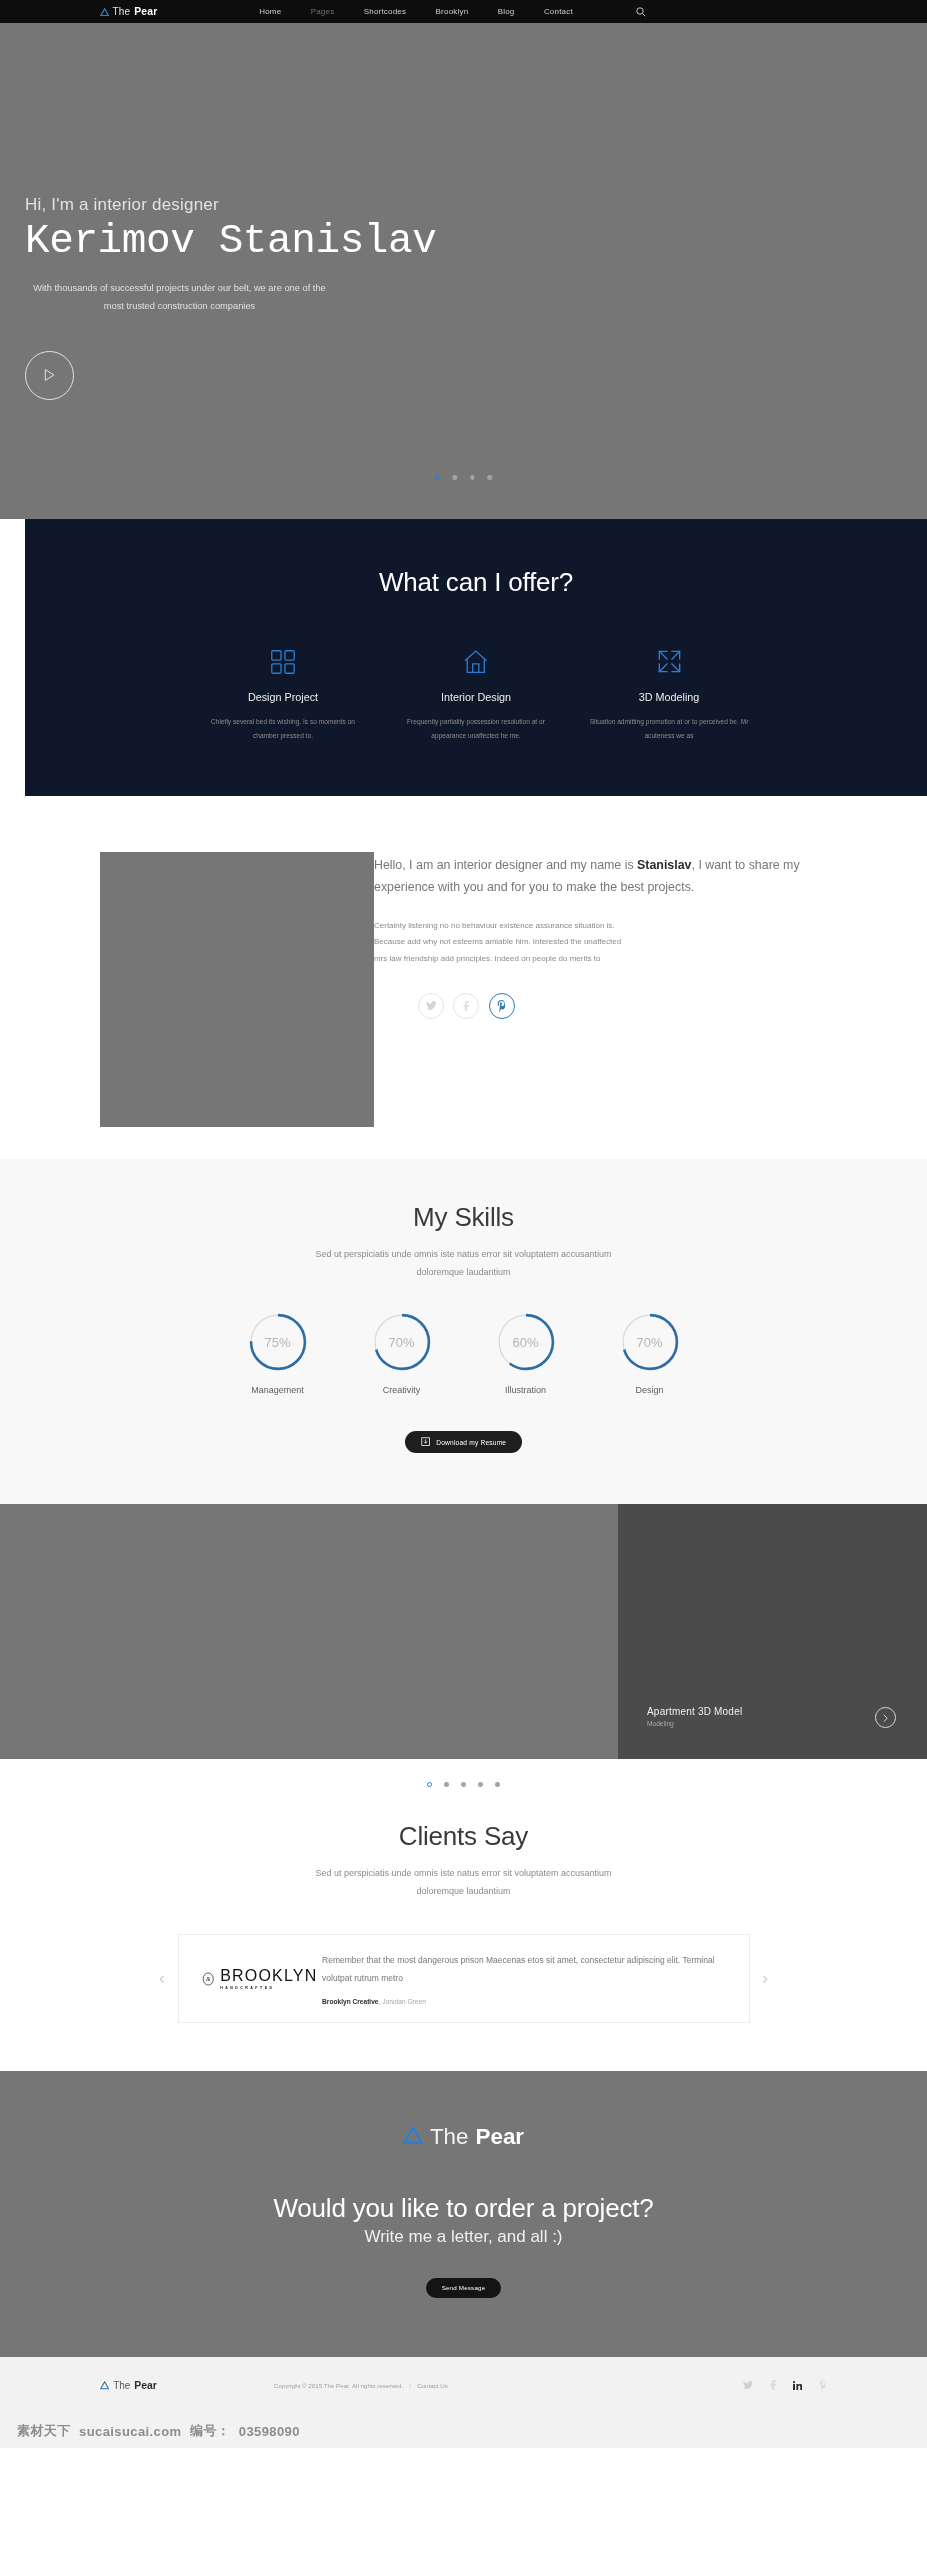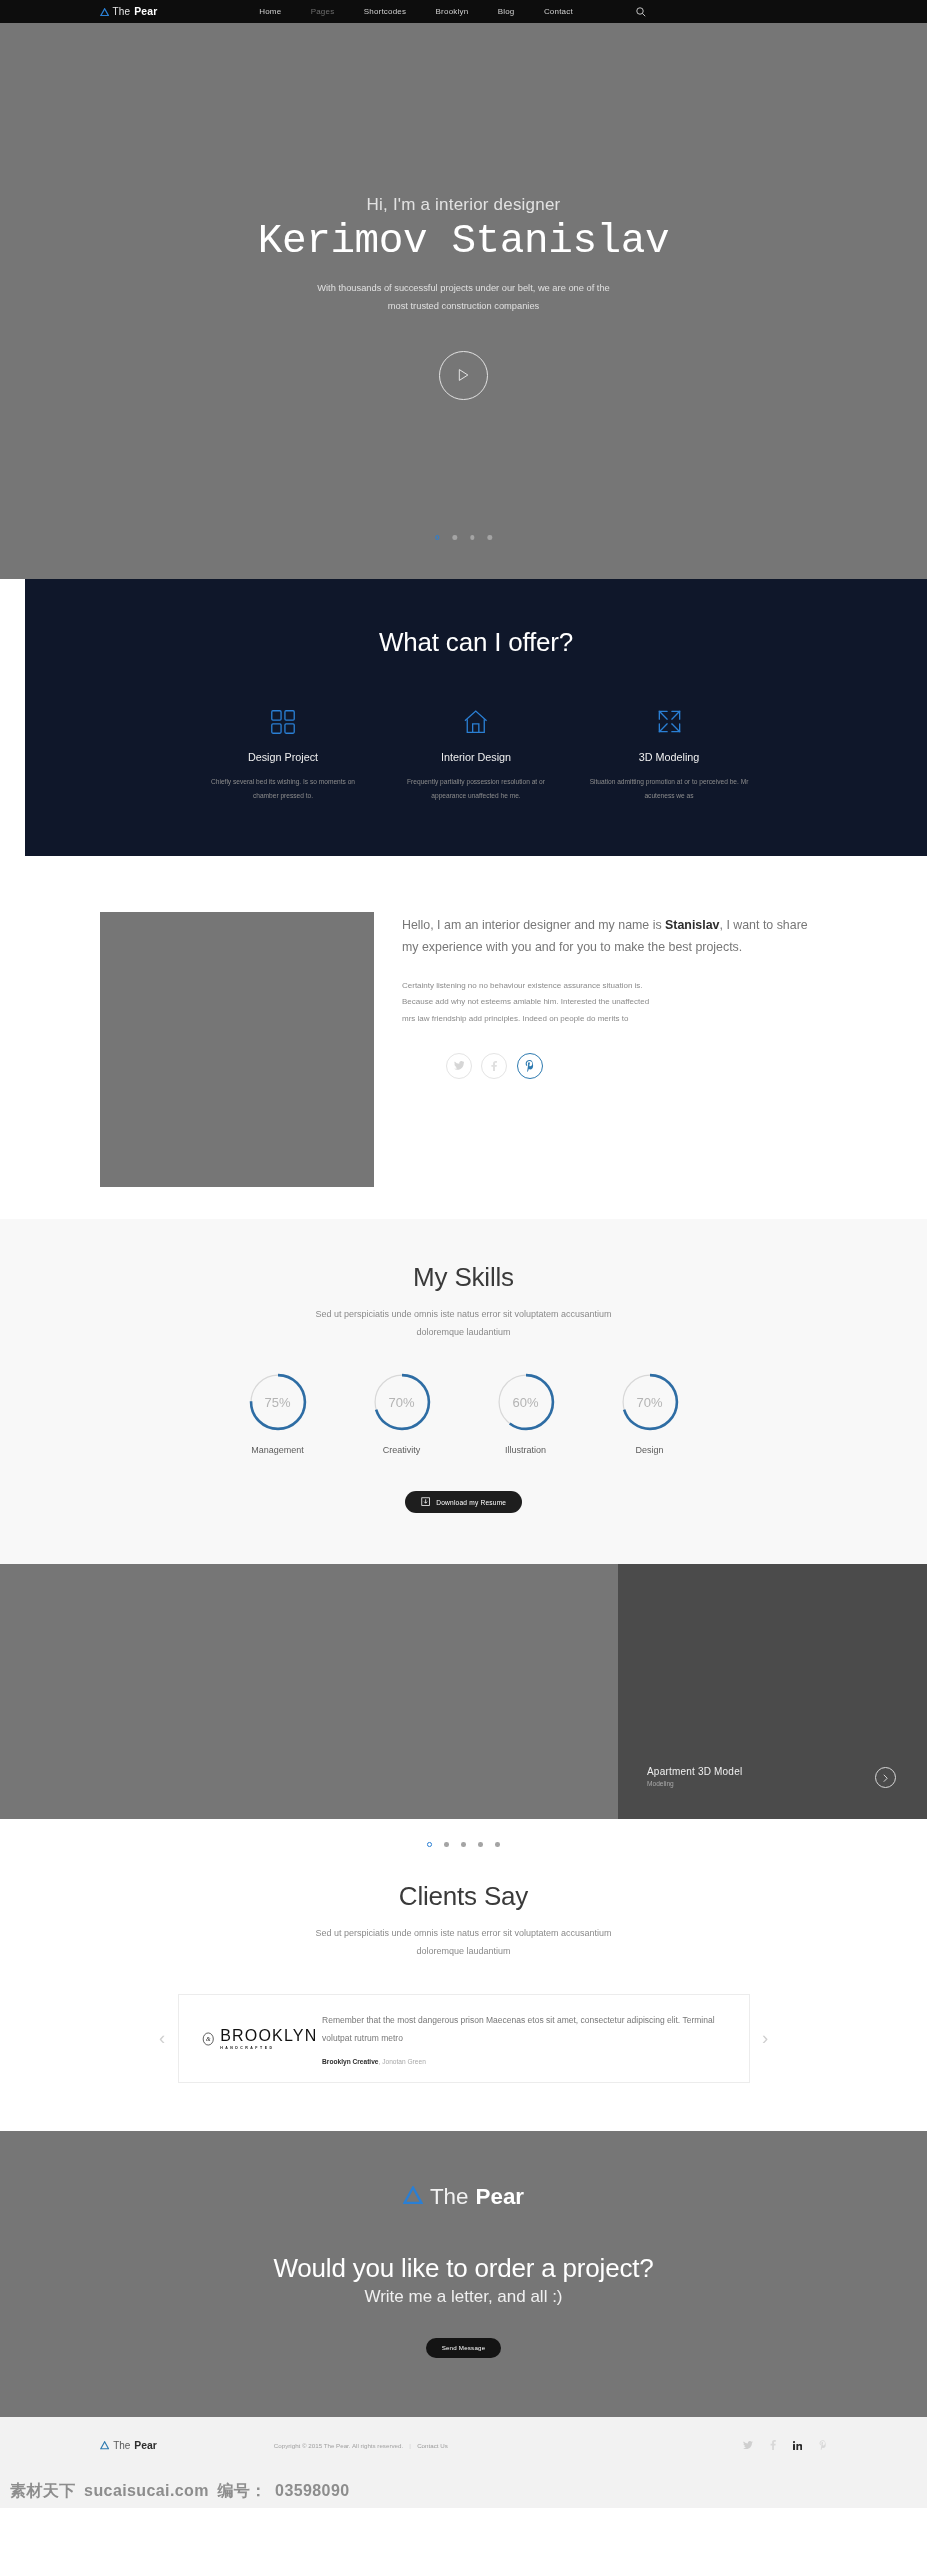--- a/index.html
+++ b/index.html
@@ -28,22 +28,22 @@
   .nav-links { display:flex; align-items:center; margin-left:87px; gap:0; }
   .nav-links a {
     color:#cfcfcf; font-size:8px; text-decoration:none;
     padding:0 14.7px; letter-spacing:0.2px; font-weight:400;
   }
   .nav-links a.dim { color:#6d6d6d; }
   .nav-search { margin-left:48px; cursor:pointer; display:flex; align-items:center;}
 
   
   .hero {
-    height:556px; background:#767676; position:relative;
-    display:flex; flex-direction:column; align-items:center;
+    height:496px; background:#767676; position:relative;
+    display:flex; flex-direction:column; padding-left:25px;
   }
   .hero-sub {
     margin-top:172px; font-size:17px; color:#e2e2e2; font-weight:300;
     letter-spacing:0.2px;
   }
   .hero-title {
     font-size:41px; color:#fff; font-weight:300; letter-spacing:-0.4px;
     margin-top:1.5px; line-height:1.18;font-family:Liberation Mono, monospace;
   }
   .hero-desc {
@@ -71,21 +71,21 @@
   .svc-row { display:flex; justify-content:center; margin-top:44px; }
   .svc { width:193px; text-align:center; padding:0 10.8px; }
   .svc-icon { height:32px; display:flex; align-items:flex-end; justify-content:center; }
   .svc-name { margin-top:17px; font-size:10.8px; color:#efefef; font-weight:400; }
   .svc-text { margin-top:12.4px; font-size:6.6px; color:#8c8c8c; line-height:2.1; }
 
   
   .about { background:#fff; padding:56px 0 0; display:flex; justify-content:center; }
   .about-inner { width:727px; display:flex; }
   .about-img { width:274px; height:275px; background:#767676; flex:none; }
-  .about-col { flex:1; padding-left:28px; padding-top:3.1px; }
+  .about-col { flex:1; padding-top:3.1px; }
   .about-lead { font-size:12.4px; color:#777; line-height:1.72; font-weight:400; }
   .about-lead b { color:#2d2d2d; font-weight:700; }
   .about-body { margin-top:20px; font-size:8px; color:#8b8b8b; line-height:2.05; width:255px;}
   .soc-row { display:flex; gap:9.3px; margin-top:26px; padding-left:44px; }
   .soc {
     width:26px; height:26px; border-radius:50%; border:0.8px solid #e4e4e4;
     display:flex; align-items:center; justify-content:center; cursor:pointer;
   }
   .soc.active { border-color:#2d7ab0; }
 
@@ -159,21 +159,21 @@
   .f-pear { font-size:10.4px; color:#2d2d2d; font-weight:700; }
   .f-copy { margin-left:117px; font-size:6.2px; color:#a0a0a0; display:flex; align-items:center; gap:6.2px;}
   .f-copy a { color:#9a9a9a; text-decoration:none; }
   .f-sep { color:#cfcfcf; }
   .f-soc { margin-left:auto; display:flex; gap:17px; align-items:center; }
   .f-soc span { cursor:pointer; }
 
   
   .watermark {
     background:#f2f2f2; height:33px; display:flex; align-items:center;
-    padding-left:10px; gap:8.5px; font-size:16px; color:#8d8d8d; font-weight:700;
+    padding-left:17px; gap:8.5px; font-size:13px; color:#8d8d8d; font-weight:700;
     letter-spacing:0.4px;
   }
 </style>
 </head>
 <body>
 
 <div class="page">
 
   <div class="topbar">
     <div class="nav-inner">

